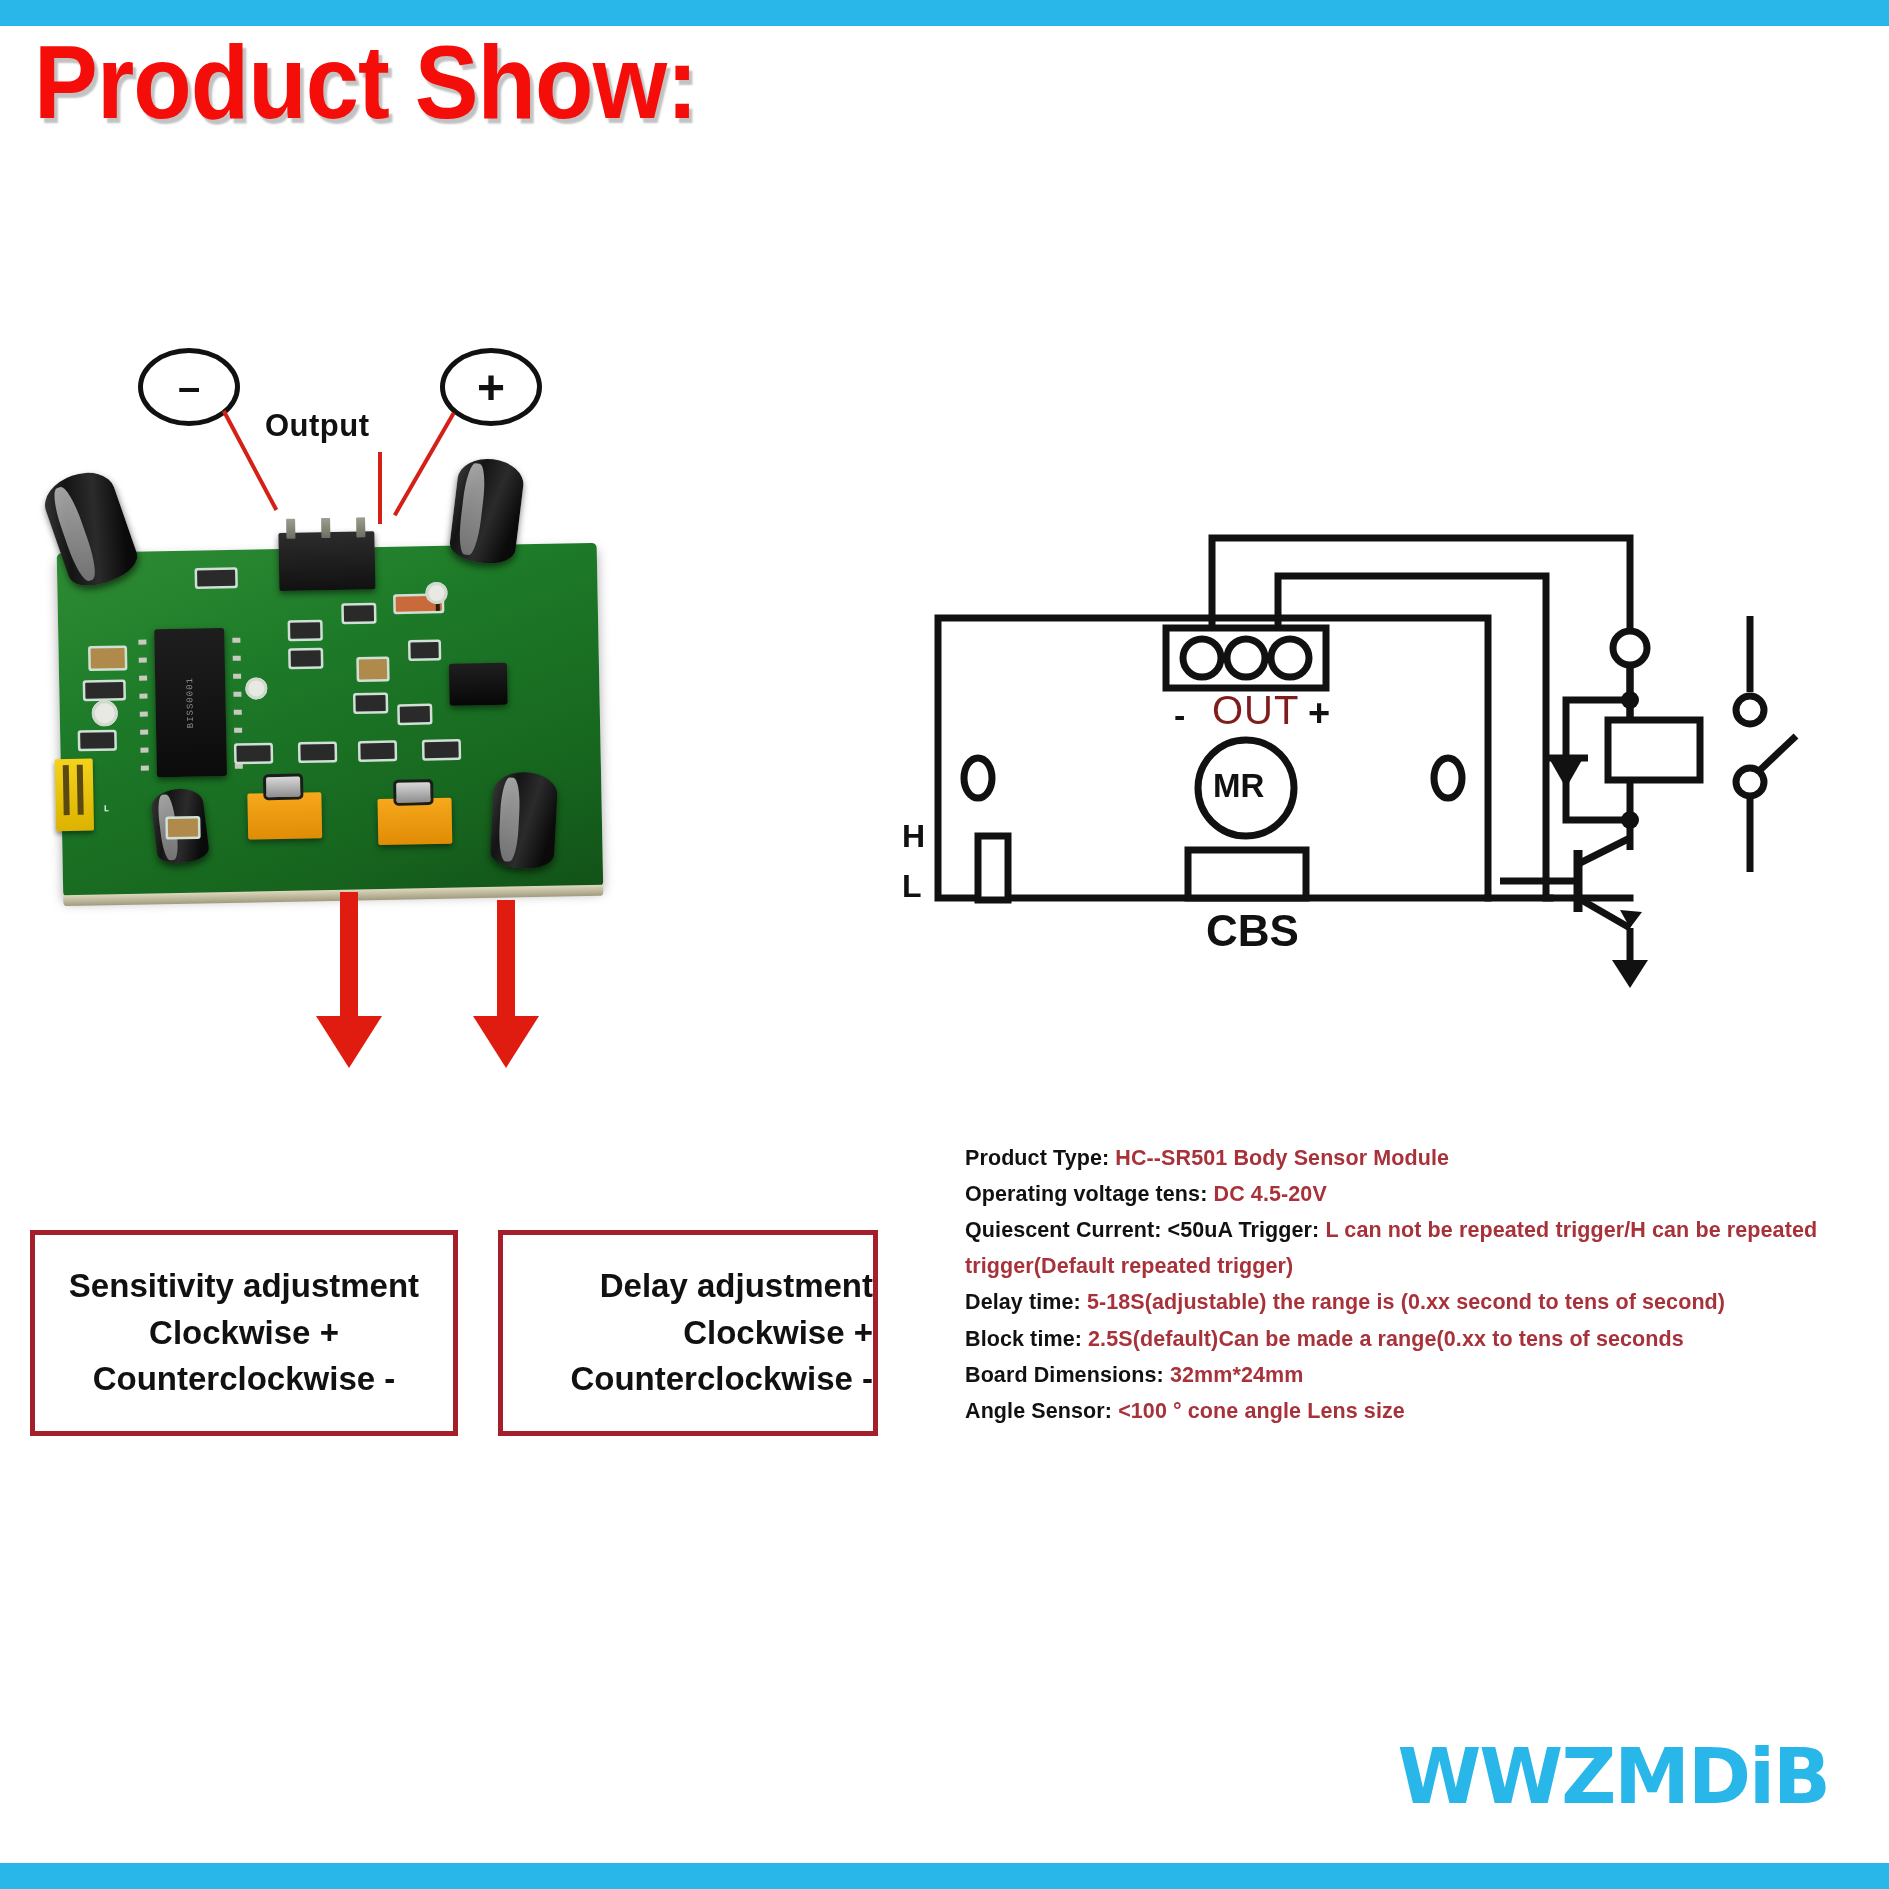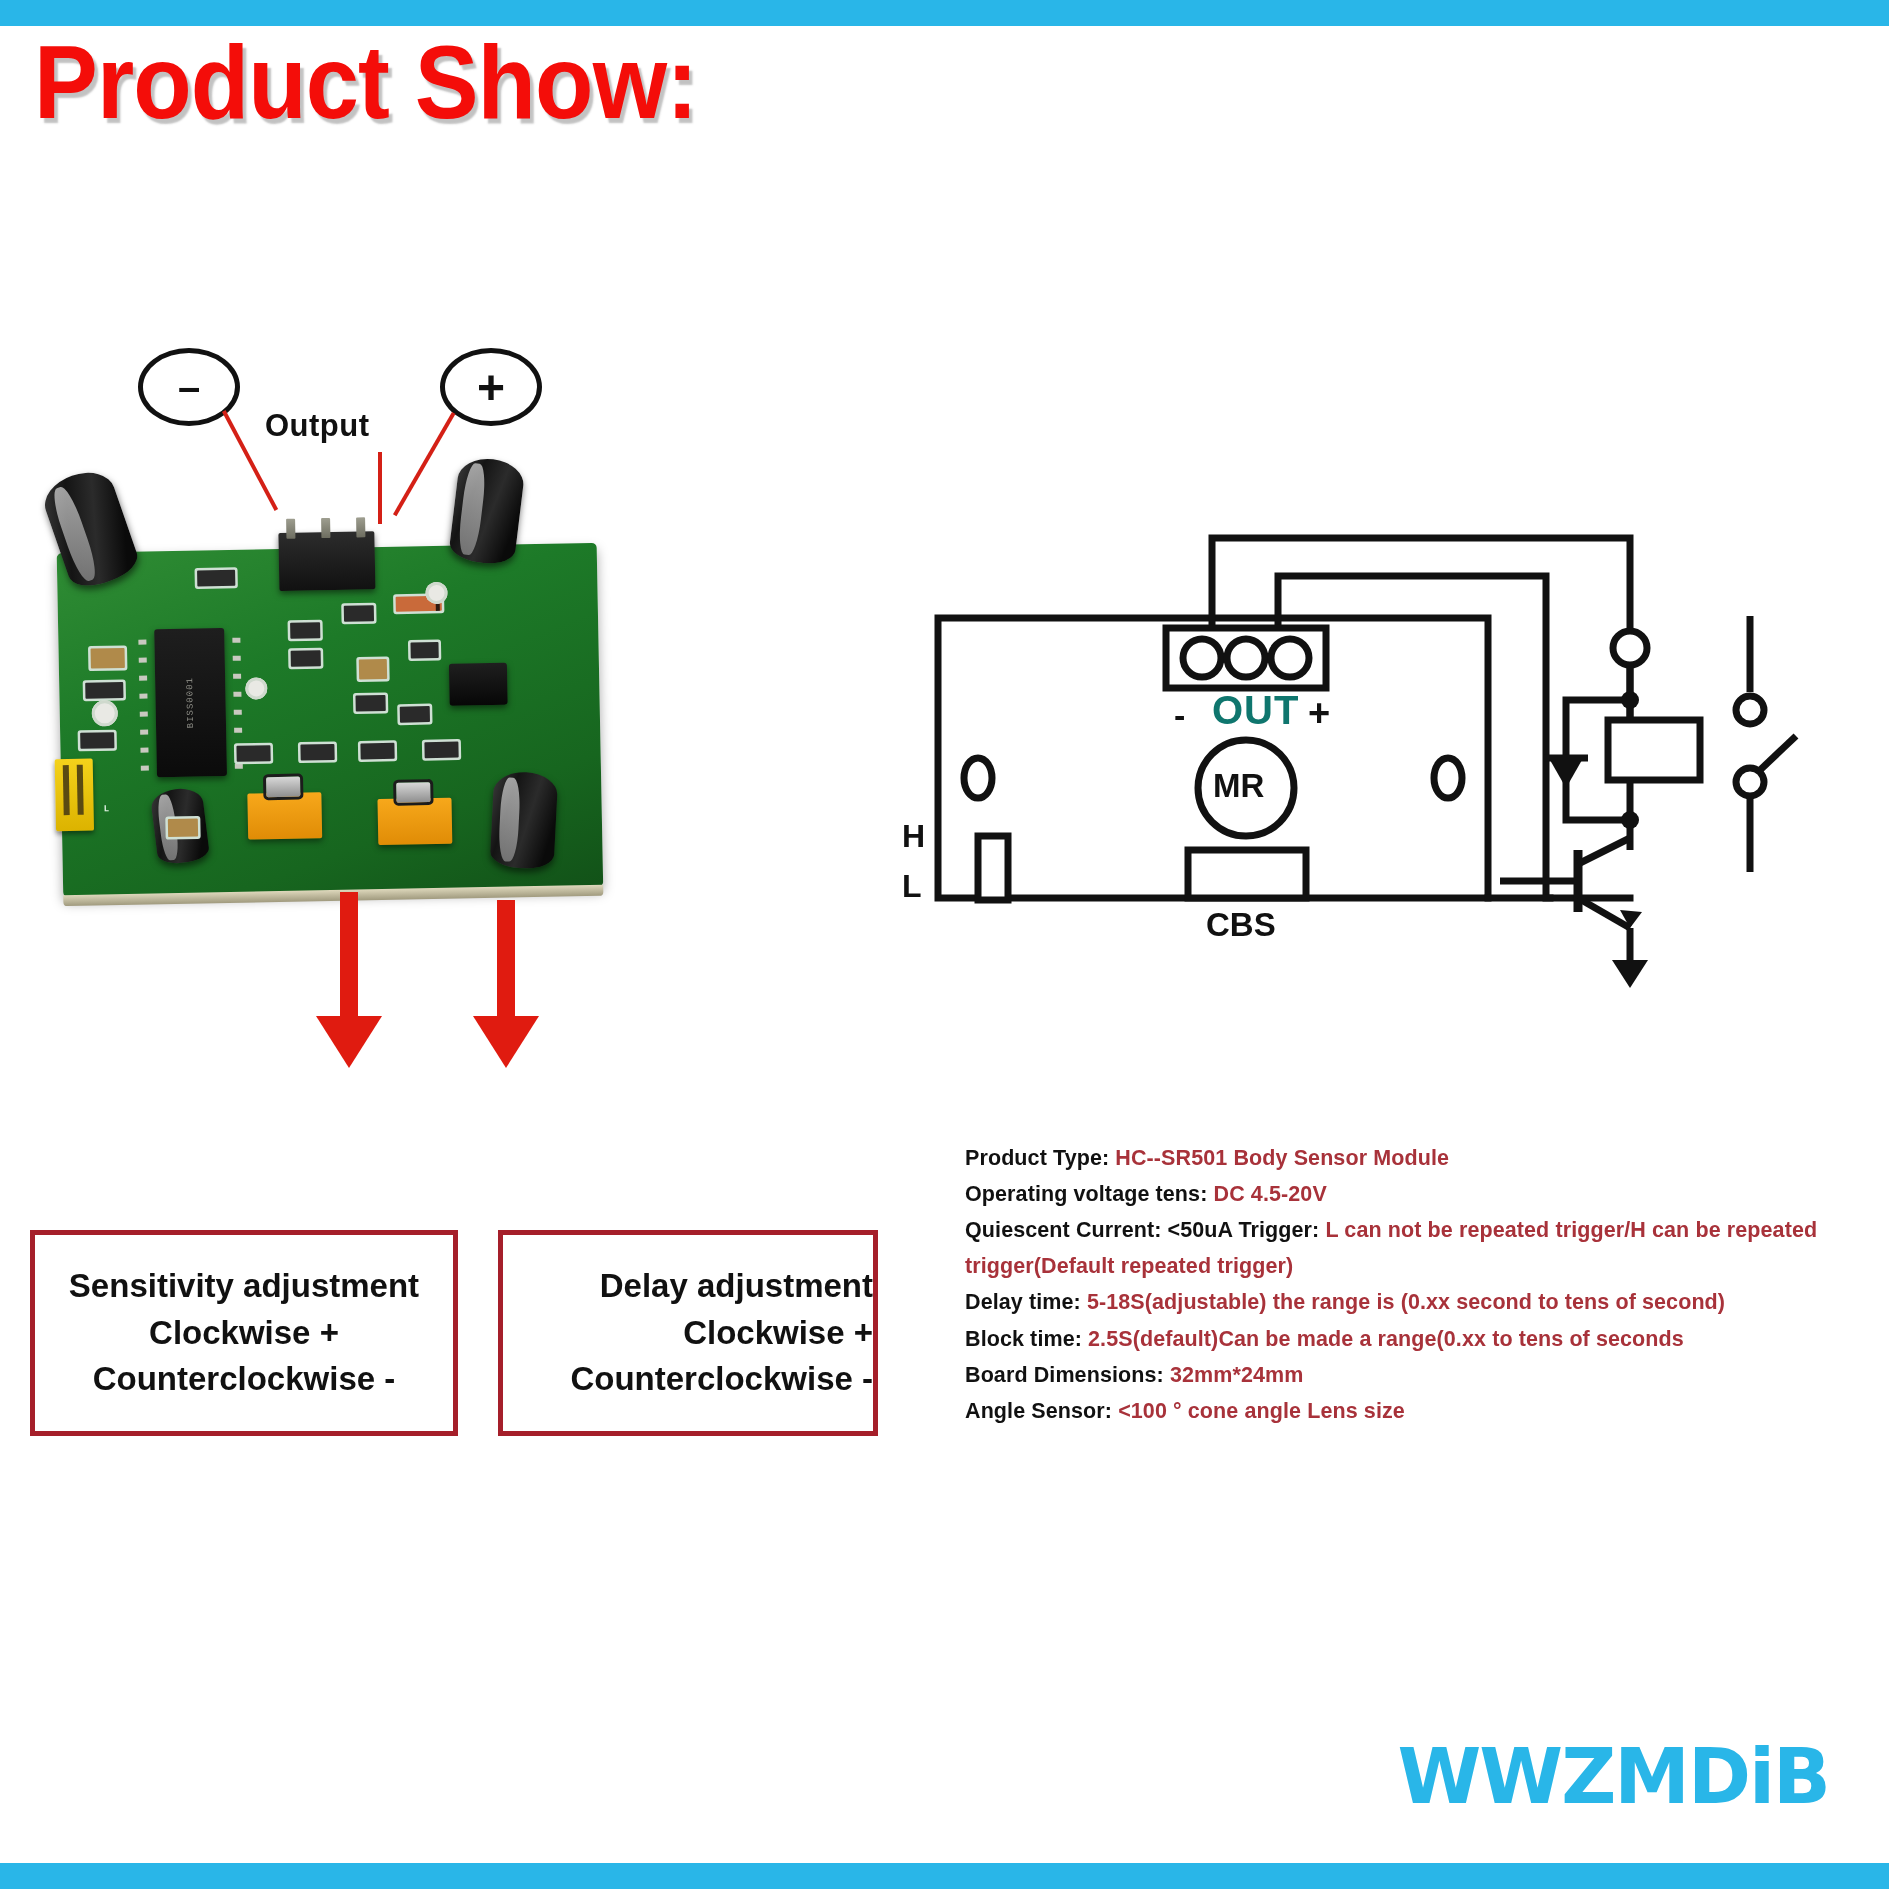--- a/index.html
+++ b/index.html
@@ -319,24 +319,24 @@
     <g>
       <path d="M820 96 L820 172" stroke="#111" stroke-width="7"></path>
       <circle cx="820" cy="190" r="14" fill="#fff" stroke="#111" stroke-width="7"></circle>
       <circle cx="820" cy="262" r="14" fill="#fff" stroke="#111" stroke-width="7"></circle>
       <path d="M820 276 L820 352" stroke="#111" stroke-width="7"></path>
       <path d="M828 252 L866 216" stroke="#111" stroke-width="7"></path>
     </g>
   </svg>
 
   <div style="position:absolute;left:244px;top:176px;font-size:34px;font-weight:bold;color:#111;">-</div>
-  <div style="position:absolute;left:282px;top:168px;font-size:40px;font-weight:bold;color:#0f766e;letter-spacing:1px;">OUT</div>
+  <div style="position:absolute;left:282px;top:168px;font-size:40px;font-weight:normal;color:#7f1d1d;letter-spacing:1px;">OUT</div>
   <div style="position:absolute;left:378px;top:172px;font-size:38px;font-weight:bold;color:#111;">+</div>
   <div style="position:absolute;left:283px;top:247px;font-size:33px;font-weight:bold;color:#111;">MR</div>
-  <div style="position:absolute;left:276px;top:386px;font-size:33px;font-weight:bold;color:#111;">CBS</div>
+  <div style="position:absolute;left:276px;top:386px;font-size:44px;font-weight:bold;color:#111;">CBS</div>
   <div style="position:absolute;left:-28px;top:298px;font-size:32px;font-weight:bold;color:#111;">H</div>
   <div style="position:absolute;left:-28px;top:348px;font-size:32px;font-weight:bold;color:#111;">L</div>
 </div>
 
 <div id="specs">
   <div><span>Product Type: </span><span class="v">HC--SR501 Body Sensor Module</span></div>
   <div><span>Operating voltage tens: </span><span class="v">DC 4.5-20V</span></div>
   <div><span>Quiescent Current: &lt;50uA Trigger: </span><span class="v">L can not be repeated trigger/H can be repeated trigger(Default repeated trigger)</span></div>
   <div><span>Delay time: </span><span class="v">5-18S(adjustable) the range is (0.xx second to tens of second)</span></div>
   <div><span>Block time: </span><span class="v">2.5S(default)Can be made a range(0.xx to tens of seconds</span></div>

